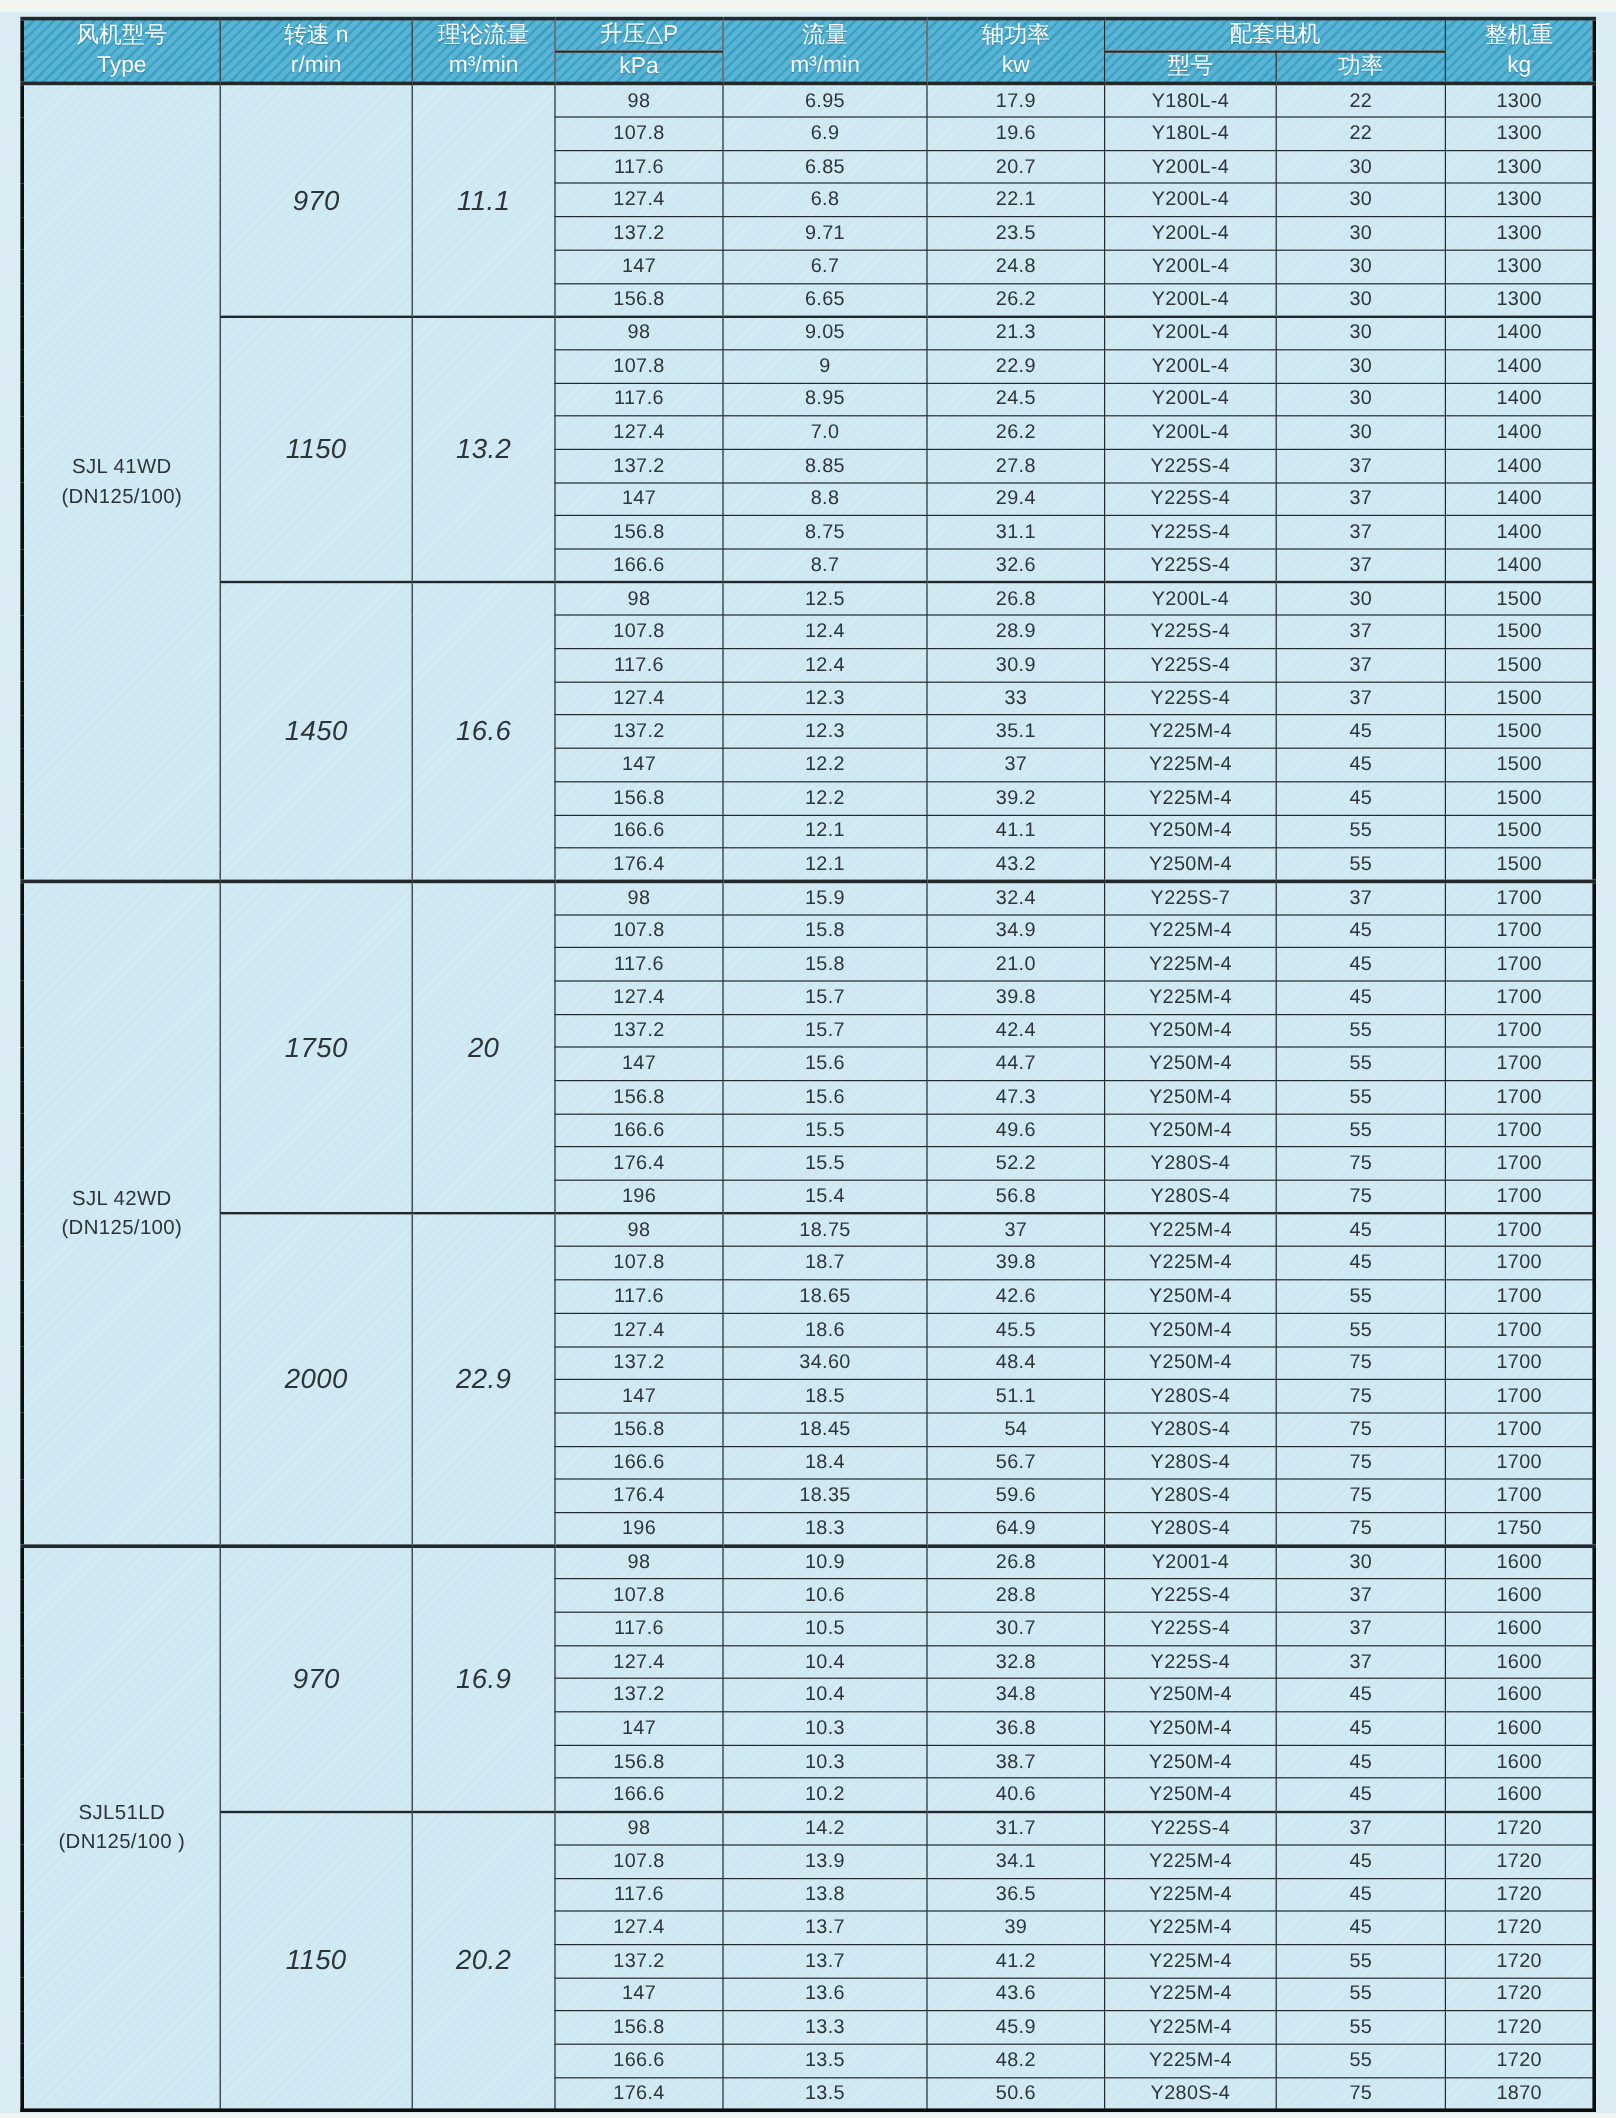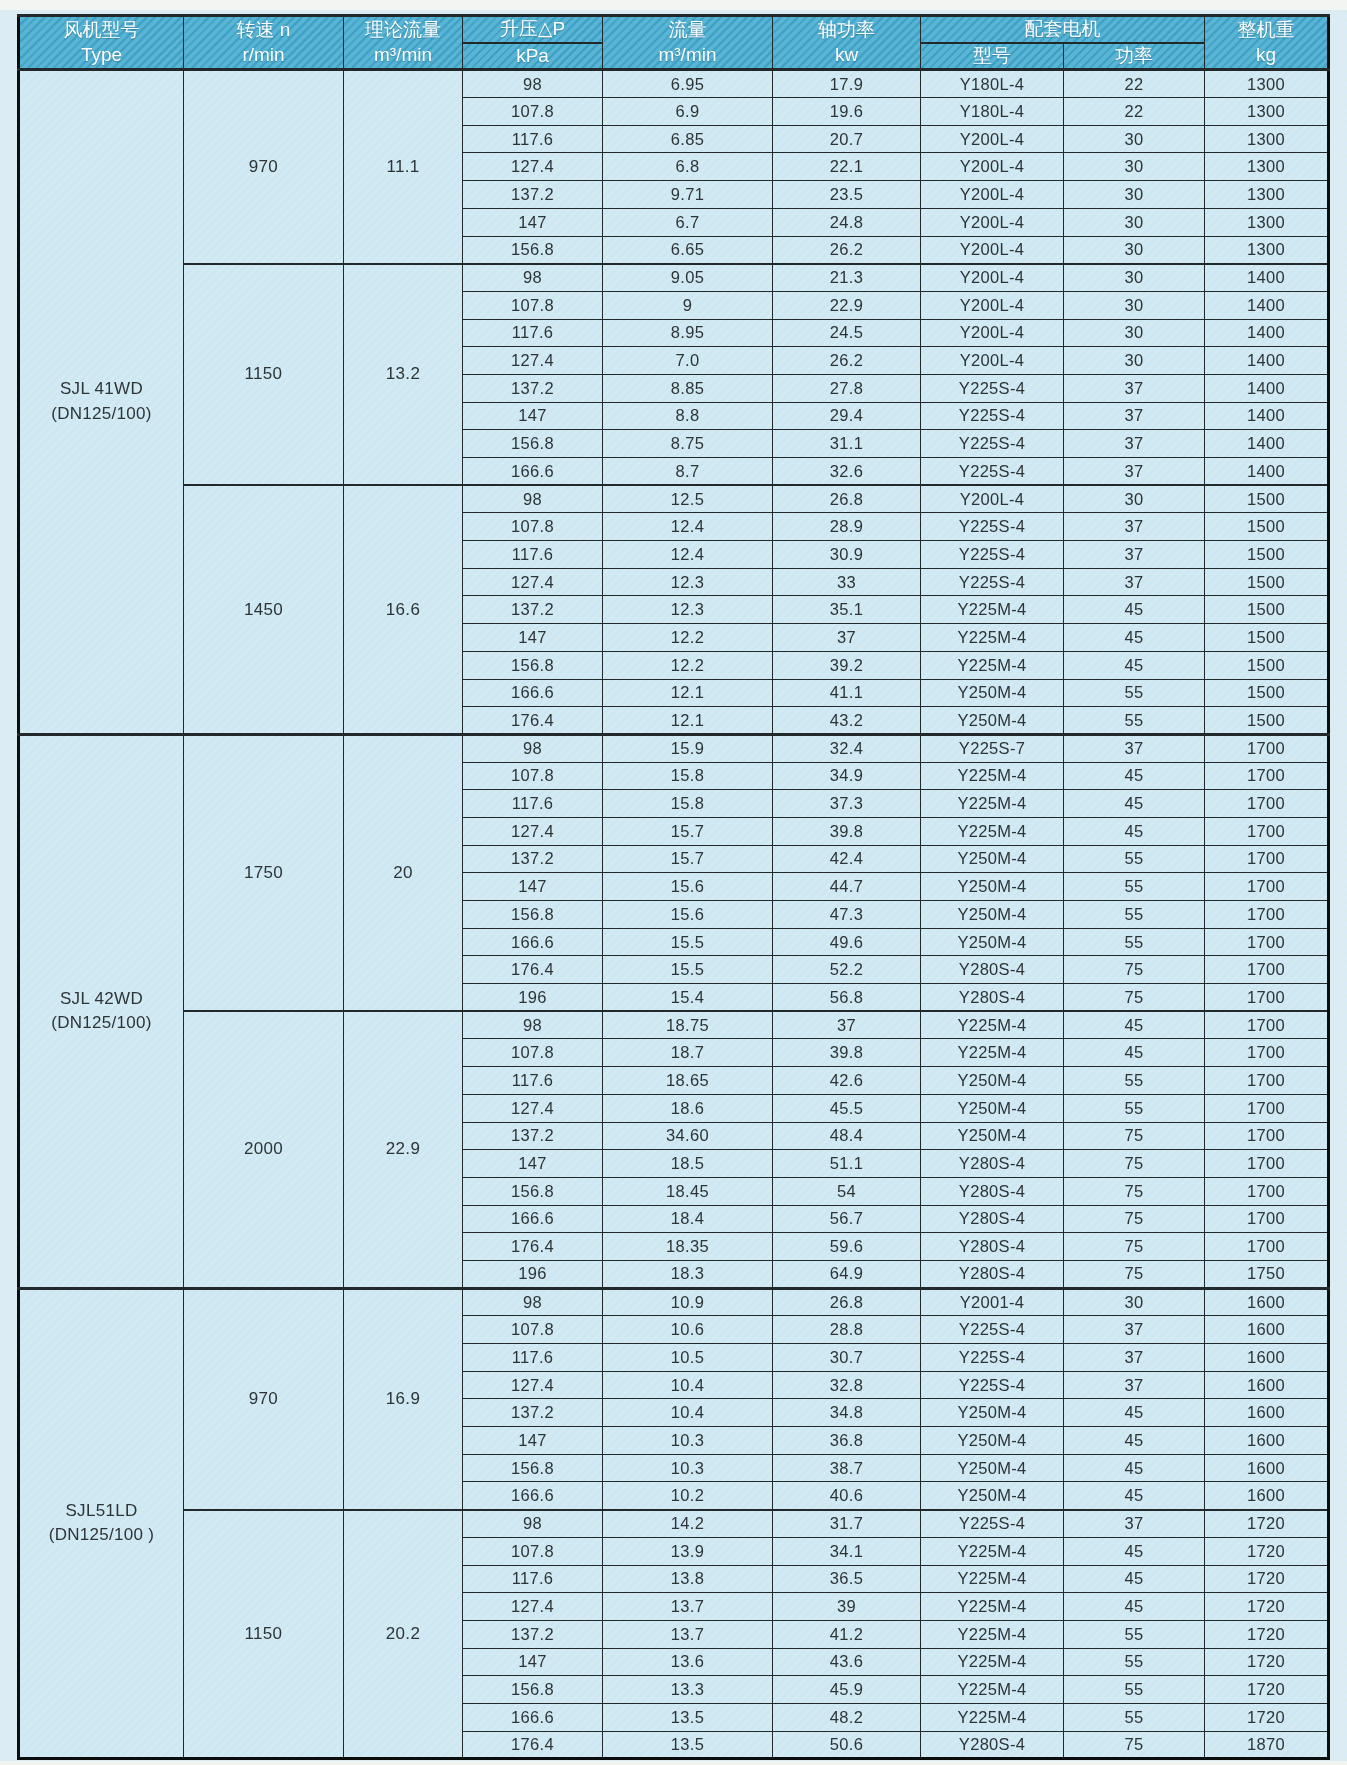--- a/index.html
+++ b/index.html
@@ -45,21 +45,21 @@
   }
   thead tr:first-child th{border-top-width:3px;}
   tbody tr{height:27.7px;}
   tbody td{
     font-size:16.5px;color:#2d3437;
     letter-spacing:0.3px;
   }
   td.model-cell{
     font-size:17px;line-height:1.45;white-space:normal;margin-left:43px;
   }
-  td.merge-cell{font-size:17px;}
+  td.merge-cell{font-size:23px;font-style:italic;}
   tr.section-start td{border-top-width:2px;}
   tr.group-start td{border-top-width:3px;}
 </style>
 </head>
 <body>
 
 <div class="scan-page"></div>
 
 <div class="table-wrap">
   <table>
@@ -306,21 +306,21 @@
           <td>107.8</td>
           <td>15.8</td>
           <td>34.9</td>
           <td>Y225M-4</td>
           <td>45</td>
           <td>1700</td>
         </tr>
         <tr>
           <td>117.6</td>
           <td>15.8</td>
-          <td>37.3</td>
+          <td>21.0</td>
           <td>Y225M-4</td>
           <td>45</td>
           <td>1700</td>
         </tr>
         <tr>
           <td>127.4</td>
           <td>15.7</td>
           <td>39.8</td>
           <td>Y225M-4</td>
           <td>45</td>

